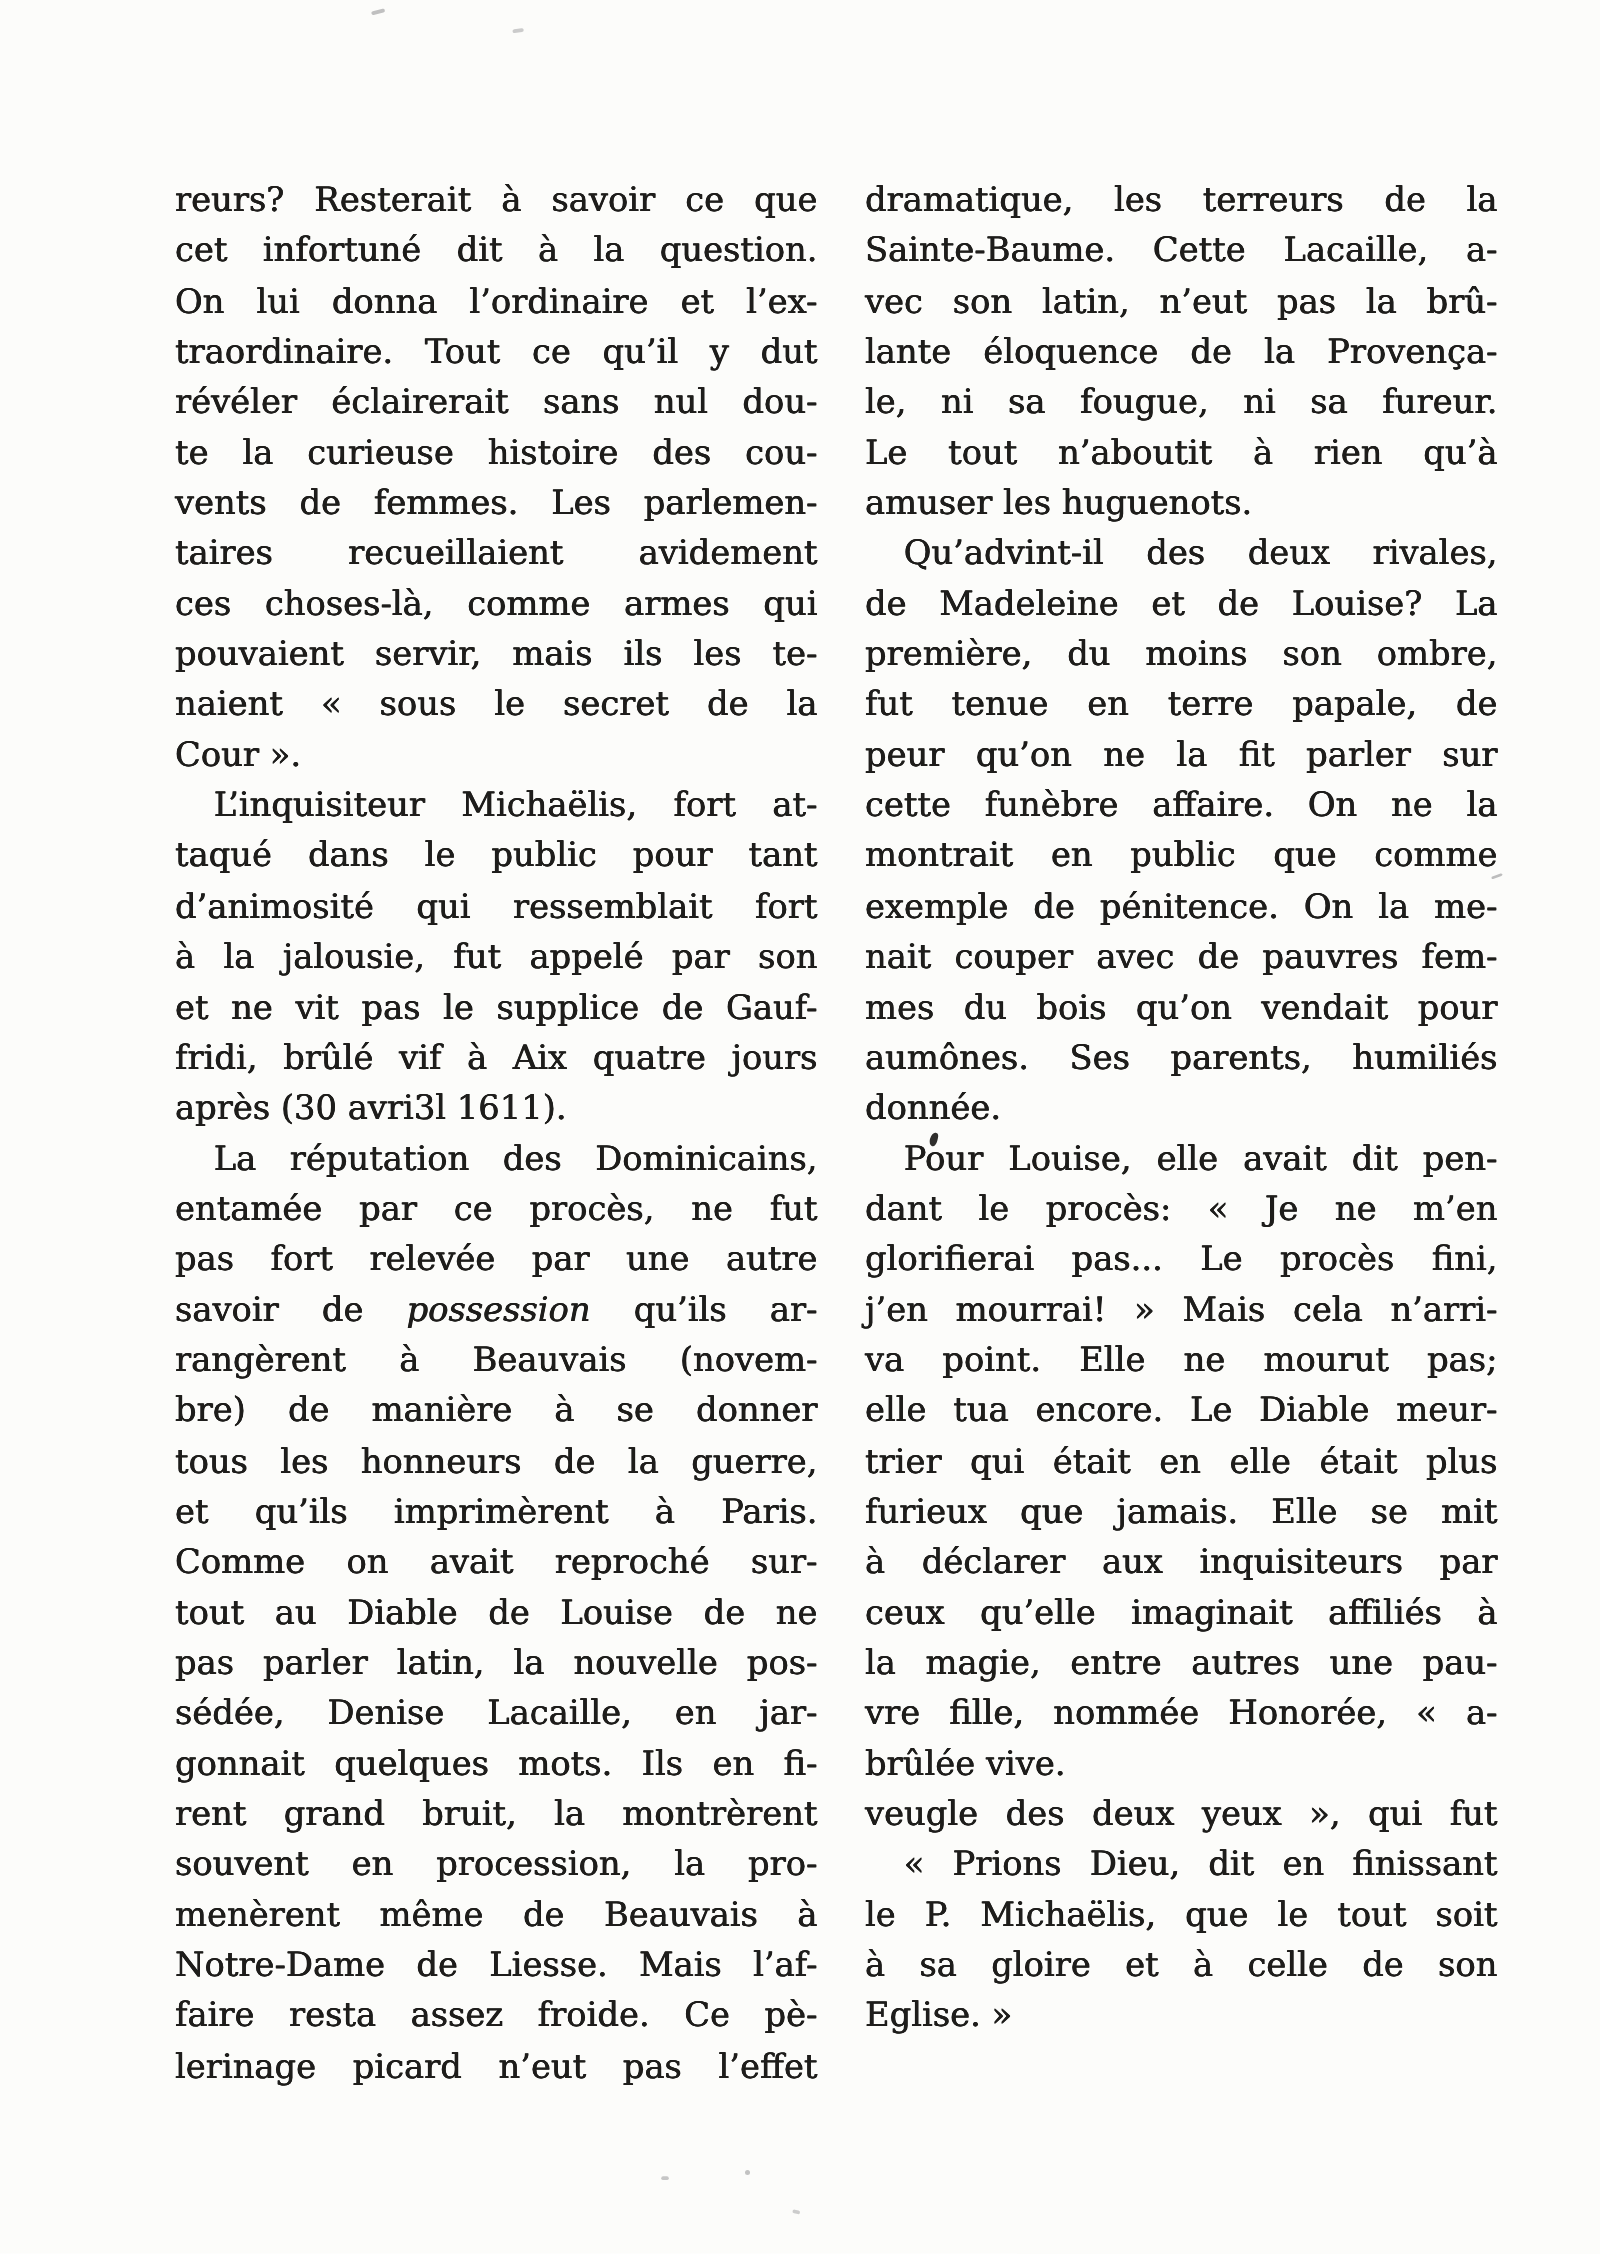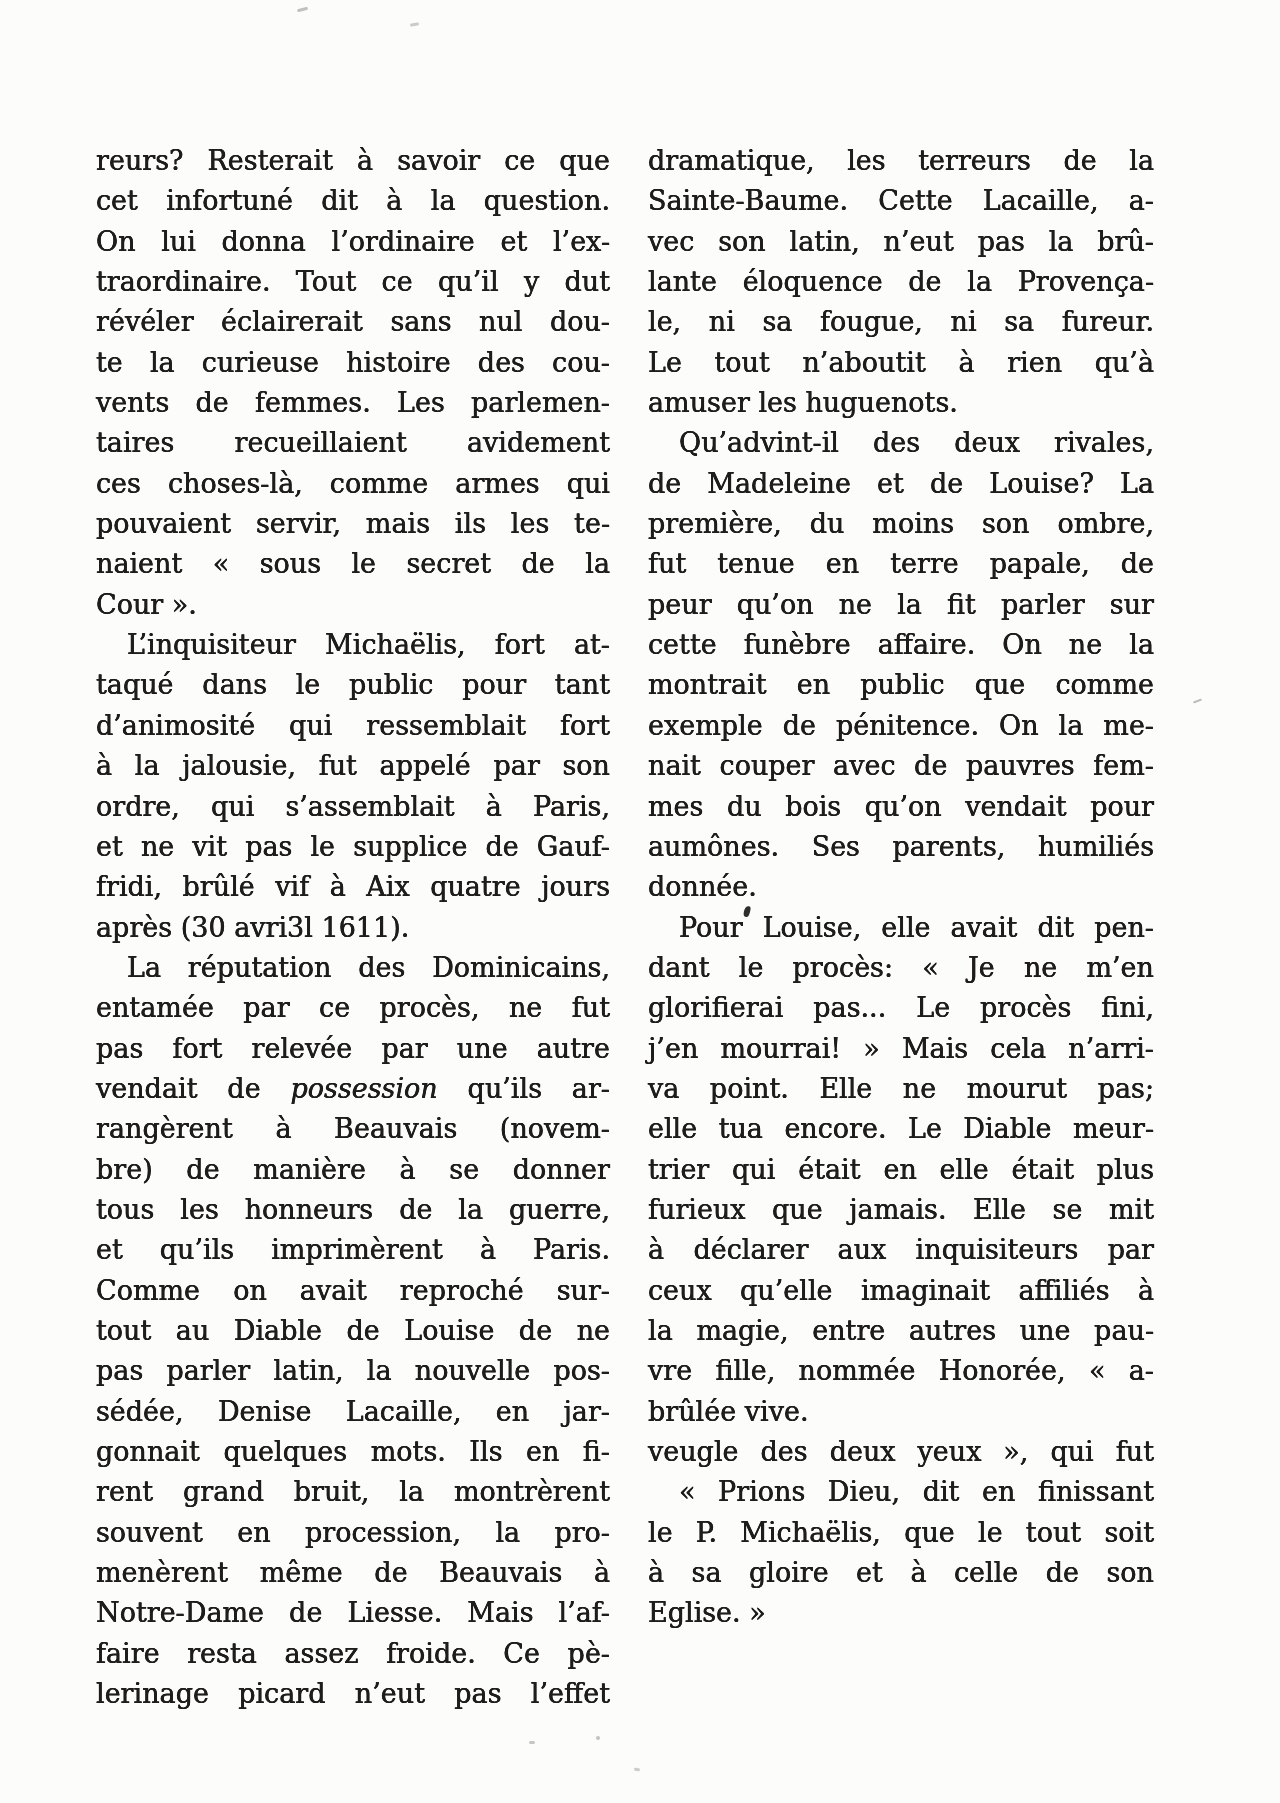--- a/index.html
+++ b/index.html
@@ -12,20 +12,21 @@
     width: 1280px;
     height: 1803px;
     background: #fcfcfa;
     overflow: hidden;
     font-family: "DejaVu Serif", "Liberation Serif", serif;
     color: #1e1d1b;
   }
   .column {
     position: absolute;
     top: 141px;
+    margin-left: 44px;
   }
   .column.col-left  { left: 96px;  width: 514px; }
   .column.col-right { left: 648px; width: 506px; }
   .line {
     height: 40.35px;
     line-height: 40.35px;
     font-size: 27px;
     text-align: justify;
     text-align-last: justify;
     white-space: normal;
@@ -70,28 +71,27 @@
       <div class="line">vents de femmes. Les parlemen-</div>
       <div class="line">taires recueillaient avidement</div>
       <div class="line">ces choses-là, comme armes qui</div>
       <div class="line">pouvaient servir, mais ils les te-</div>
       <div class="line">naient « sous le secret de la</div>
       <div class="line end">Cour ».</div>
       <div class="line in">L’inquisiteur Michaëlis, fort at-</div>
       <div class="line">taqué dans le public pour tant</div>
       <div class="line">d’animosité qui ressemblait fort</div>
       <div class="line">à la jalousie, fut appelé par son</div>
-      <div class="line">ordre, qui s’assemblait à Paris,</div>
       <div class="line">et ne vit pas le supplice de Gauf-</div>
       <div class="line">fridi, brûlé vif à Aix quatre jours</div>
       <div class="line end">après (30 avri3l 1611).</div>
       <div class="line in">La réputation des Dominicains,</div>
       <div class="line">entamée par ce procès, ne fut</div>
       <div class="line">pas fort relevée par une autre</div>
-      <div class="line"><span>vendait de </span><i>possession</i><span> qu’ils ar-</span></div>
+      <div class="line"><span>savoir de </span><i>possession</i><span> qu’ils ar-</span></div>
       <div class="line">rangèrent à Beauvais (novem-</div>
       <div class="line">bre) de manière à se donner</div>
       <div class="line">tous les honneurs de la guerre,</div>
       <div class="line">et qu’ils imprimèrent à Paris.</div>
       <div class="line">Comme on avait reproché sur-</div>
       <div class="line">tout au Diable de Louise de ne</div>
       <div class="line">pas parler latin, la nouvelle pos-</div>
       <div class="line">sédée, Denise Lacaille, en jar-</div>
       <div class="line">gonnait quelques mots. Ils en fi-</div>
       <div class="line">rent grand bruit, la montrèrent</div>

